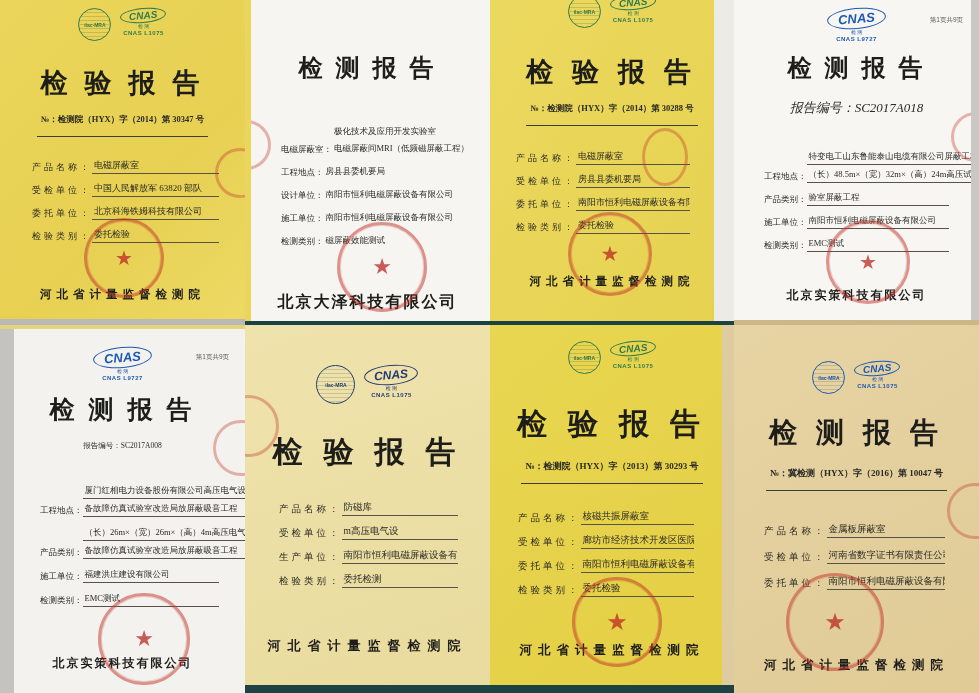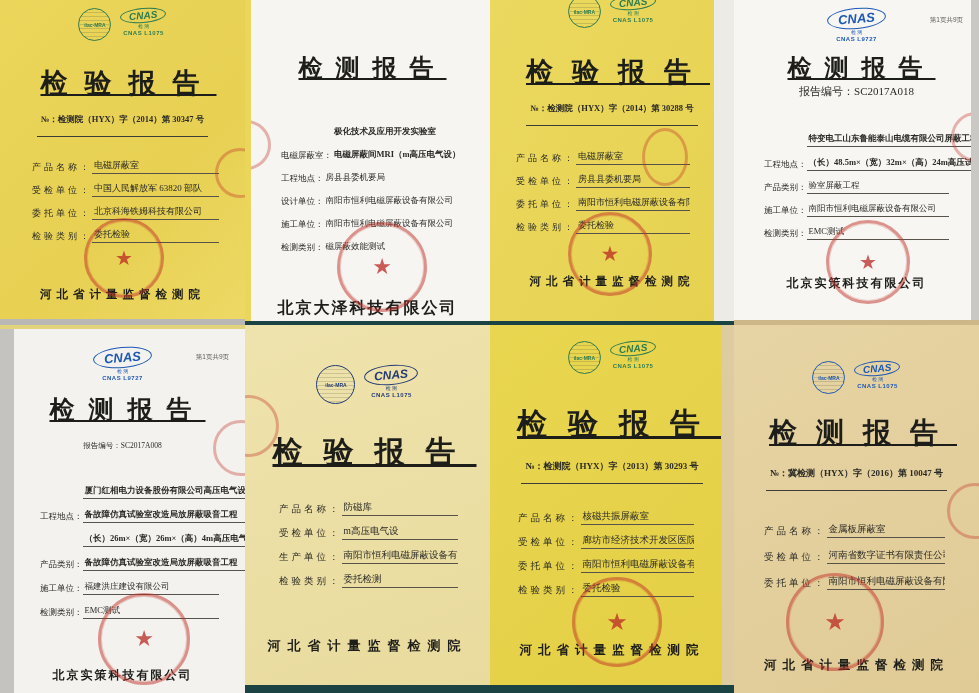--- a/index.html
+++ b/index.html
@@ -21,28 +21,28 @@
   .logos{display:flex;align-items:flex-start;gap:9px;}
   .ilac{width:31px;height:31px;border-radius:50%;border:1px solid currentColor;display:flex;align-items:center;justify-content:center;
     font:bold 5px "Liberation Sans",sans-serif;letter-spacing:0;
     background:repeating-linear-gradient(180deg,transparent 0 3px,rgba(40,60,50,.18) 3px 4px);}
   .cnasblk{display:flex;flex-direction:column;align-items:center;gap:1px;}
   .cnas{border:1.5px solid currentColor;border-radius:50%;padding:1px 8px;font:italic bold 10px "Liberation Sans",sans-serif;transform:rotate(-5deg);}
   .sub{font-size:5px;line-height:1;}
   .code{font:bold 6px "Liberation Sans",sans-serif;letter-spacing:.5px;}
   .green{color:#2e7b50;}.navy{color:#233a75;}.blue{color:#1d59b4;}
   
-  .title{font-weight:bold;color:#1d1d1a;white-space:nowrap;text-decoration:underline;}
+  .title{font-weight:bold;color:#1d1d1a;white-space:nowrap;}
   .number,.repno{font-weight:bold;border-bottom:1px solid #3c3c38;padding:0 4px 10px;white-space:nowrap;}
   .repno{font-weight:normal;}
   .fields{width:100%;box-sizing:border-box;text-align:left;}
   .row{display:flex;align-items:flex-end;}
   .lbl{flex-shrink:0;white-space:nowrap;}
   .val{flex:1;padding:0 2px 1px;white-space:nowrap;overflow:hidden;}
-  .valwrap{flex:1;display:flex;flex-direction:column;gap:10px;font-weight:bold;}
+  .valwrap{flex:1;display:flex;flex-direction:column;gap:4px;}
   .valwrap .val{flex:none;}
   .u{border-bottom:1px solid #57524a;min-height:1em;}
   .footer{font-weight:bold;white-space:nowrap;color:#1d1d1a;position:relative;z-index:2;}
   
   .seal{position:absolute;border-radius:50%;border:3px solid rgba(193,48,40,.5);box-shadow:inset 0 0 0 1px rgba(193,48,40,.2);
     display:flex;align-items:center;justify-content:center;z-index:3;}
   .seal i{font-style:normal;color:rgba(185,40,34,.75);}
   .fragment{position:absolute;border-radius:50%;border:3px solid rgba(193,48,40,.35);z-index:3;}
   .strip{position:absolute;z-index:4;}
   
@@ -63,21 +63,21 @@
   .c3 .title{font-size:27px;letter-spacing:19px;padding-left:12px;margin-top:26px;}
   .c3 .number{font-size:8.5px;margin-top:13px;}
   .c3 .fields{padding:0 44px 0 26px;font-size:9px;margin-top:24px;}
   .c3 .row{margin-bottom:8px;}
   .c3 .lbl{letter-spacing:3px;}
   .c3 .footer{font-size:11.5px;letter-spacing:5px;margin-top:32px;}
   
   .c4 .logos{margin-top:8px;}
   .c4 .cnas{font-size:13px;padding:2px 10px;}
   .c4 .title{font-size:24px;letter-spacing:13px;padding-left:10px;margin-top:10px;}
-  .c4 .repno{font-size:11px;border-bottom:none;}
+  .c4 .repno{font-size:13px;margin-top:15px;border-bottom:none;font-style:italic;}
   .c4 .fields{padding:0 30px 0 30px;font-size:8.5px;margin-top:24px;}
   .c4 .row{margin-bottom:9px;}
   .c4 .footer{font-size:12px;letter-spacing:2px;margin-top:26px;}
   
   .c5 .logos{margin-top:22px;}
   .c5 .cnas{font-size:13px;padding:2px 10px;}
   .c5 .title{font-size:25px;letter-spacing:14px;padding-left:10px;margin-top:12px;}
   .c5 .repno{font-size:7.5px;margin-top:15px;border-bottom:none;}
   .c5 .fields{padding:0 26px 0 40px;font-size:8.5px;margin-top:24px;}
   .c5 .row{margin-bottom:10px;}
@@ -155,21 +155,21 @@
   </div>
 
   <div class="cell bg2">
     <div class="card c2">
       <div class="title">检测报告</div>
       <div class="fields">
         <div class="row">
             <span class="lbl">电磁屏蔽室：</span>
           <span class="valwrap">
               <span class="val">极化技术及应用开发实验室</span>
-              <span class="val">电磁屏蔽间MRI（m高压电气设）</span>
+              <span class="val">电磁屏蔽间MRI（低频磁屏蔽工程）</span>
             </span>
           </div>
         <div class="row">
             <span class="lbl">工程地点：</span>
             <span class="val">房县县委机要局</span>
           </div>
         <div class="row">
             <span class="lbl">设计单位：</span>
             <span class="val">南阳市恒利电磁屏蔽设备有限公司</span>
           </div>

